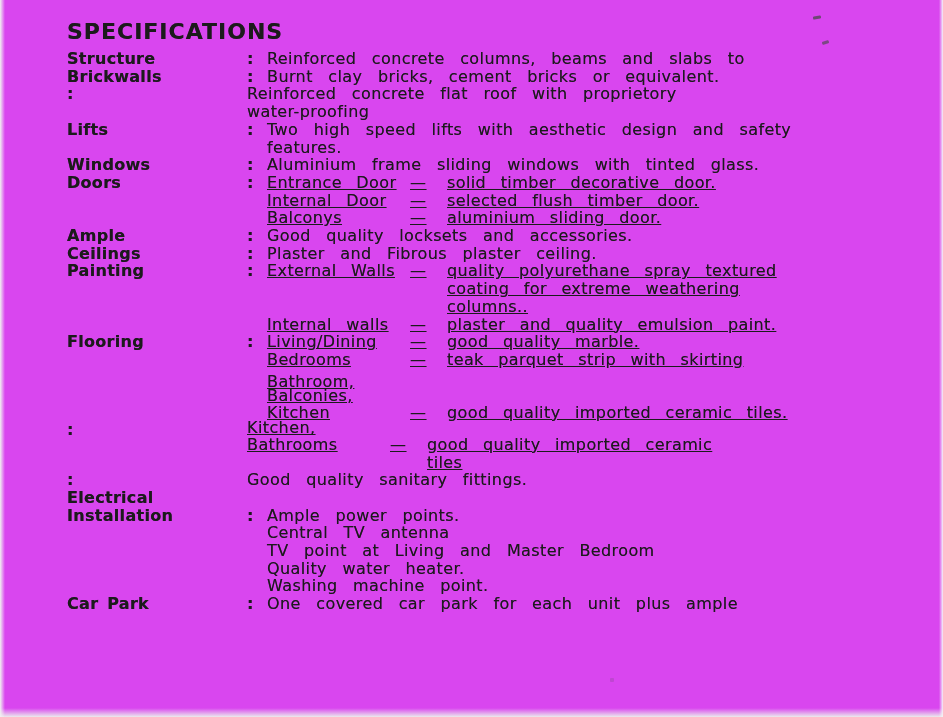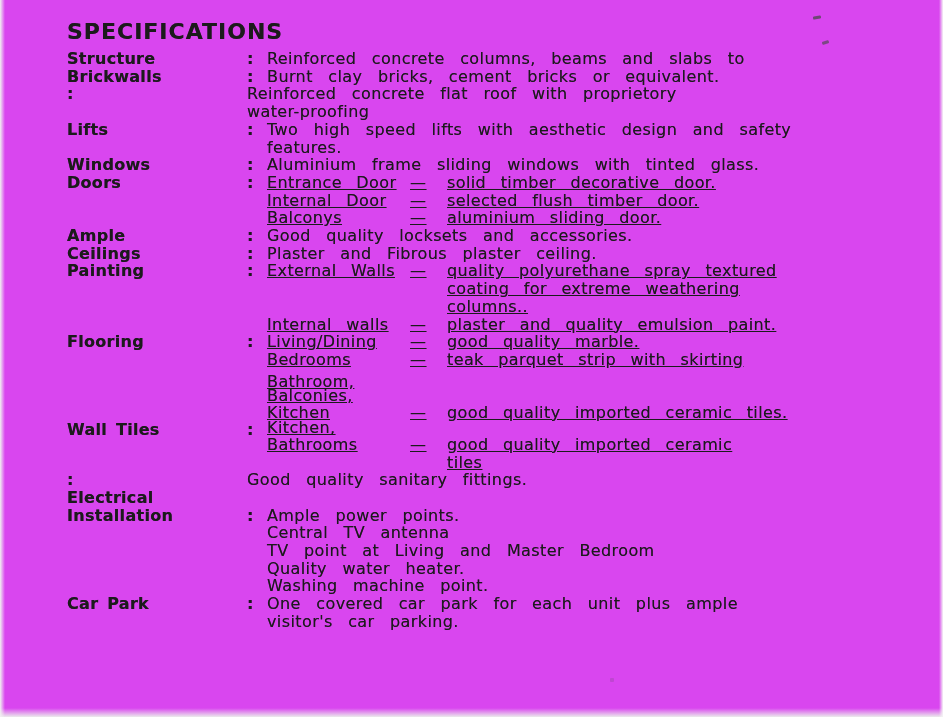--- a/index.html
+++ b/index.html
@@ -201,21 +201,20 @@
             <div class="desc"></div>
           </div>
           <div class="item">
             <div class="sub">Kitchen</div>
             <div class="dash">—</div>
             <div class="desc">good quality imported ceramic tiles.</div>
           </div>
         </div>
       </div>
       <div class="row">
-        <div class="lbl">Wall Tiles</div>
         <div class="colon">:</div>
         <div class="content">
           <div class="item tight">
             <div class="sub">Kitchen,</div>
             <div class="dash"></div>
             <div class="desc"></div>
           </div>
           <div class="item">
             <div class="sub">Bathrooms</div>
             <div class="dash">—</div>
@@ -248,21 +247,20 @@
           <div class="line">TV point at Living and Master Bedroom</div>
           <div class="line">Quality water heater.</div>
           <div class="line">Washing machine point.</div>
         </div>
       </div>
       <div class="row">
         <div class="lbl">Car Park</div>
         <div class="colon">:</div>
         <div class="content">
           <div class="line">One covered car park for each unit plus ample</div>
-          <div class="line">visitor's car parking.</div>
         </div>
       </div>
     </div>
   <div id="artifacts">
       <div class="speck" style="left: 813px; top: 16px; width: 8px; height: 3px; opacity: 0.75; transform: rotate(-10deg);"></div>
       <div class="speck" style="left: 822px; top: 41px; width: 7px; height: 3px; opacity: 0.65; transform: rotate(-18deg);"></div>
       <div class="speck" style="left: 610px; top: 678px; width: 4px; height: 4px; opacity: 0.18; transform: rotate(0deg);"></div>
     </div>
   <div class="edge-bottom"></div>
   <div class="edge-left"></div>

